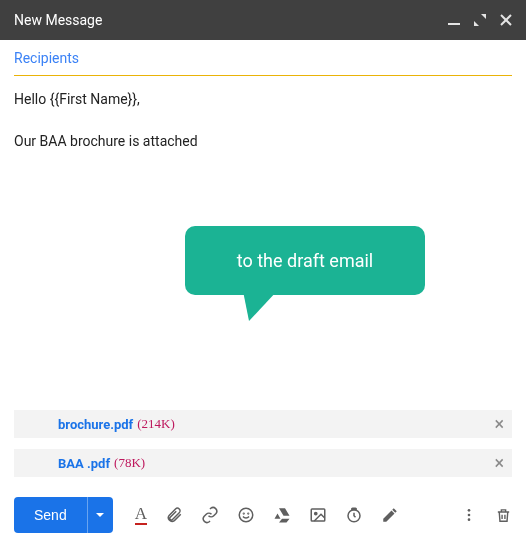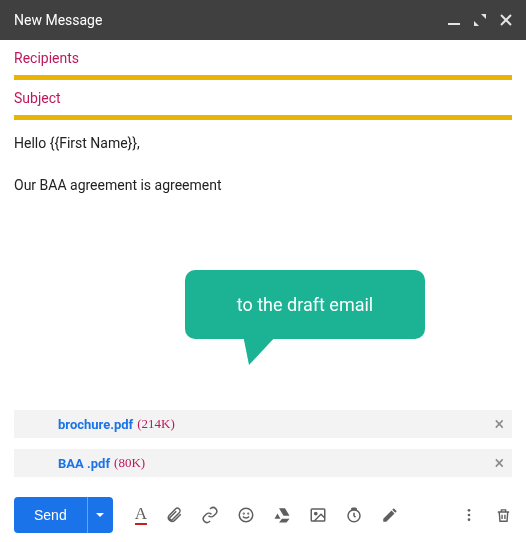--- a/index.html
+++ b/index.html
@@ -25,23 +25,23 @@
     display: flex;
     align-items: center;
     padding: 0 14px;
     font-size: 14px;
   }
   .titlebar .title { flex: 1; }
   .titlebar .wc { display: flex; align-items: center; gap: 14px; }
   .titlebar .wc span { cursor: pointer; display: inline-flex; color:#e4e4e4; }
   .fields { padding: 0 14px; }
   .field {
-    border-bottom: 5px solid #eab308;
+    border-bottom: 1px solid #eab308;
     padding: 10px 0 9px;
-    color: #be185d;
+    color: #3b82f6;
     font-size: 14px;
   }
   .body-area {
     padding: 14px;
     font-size: 14px;
     color: #222;
     flex: 1;
     position: relative;
   }
   .body-area p { margin-bottom: 22px; line-height: 1.4; }
@@ -158,42 +158,41 @@
         <svg width="12" height="12" viewBox="0 0 12 12" stroke="currentColor" stroke-width="2">
             <line x1="1" y1="1" x2="11" y2="11"></line>
             <line x1="11" y1="1" x2="1" y2="11"></line>
           </svg>
       </span>
     </div>
   </div>
 
   <div class="fields">
     <div class="field">Recipients</div>
-    <div class="field">Subject</div>
   </div>
 
   <div class="body-area">
     <p>Hello {{First Name}},</p>
-    <p>Our BAA agreement is agreement</p>
+    <p>Our BAA brochure is attached</p>
 
     <div class="callout">
       <div>to the draft email</div>
     </div>
   </div>
 
   <div class="attachments">
     <div class="att">
       <span class="fname">brochure.pdf</span>
       <span class="fsize">(214K)</span>
       <span class="sp"></span>
       <span class="x">×</span>
     </div>
     <div class="att">
       <span class="fname">BAA .pdf</span>
-      <span class="fsize">(80K)</span>
+      <span class="fsize">(78K)</span>
       <span class="sp"></span>
       <span class="x">×</span>
     </div>
   </div>
 
   <div class="toolbar">
     <div class="sendgrp">
       <button class="send-btn">Send</button>
       <button class="send-more">
         <svg width="10" height="10" viewBox="0 0 10 10" fill="#fff">

